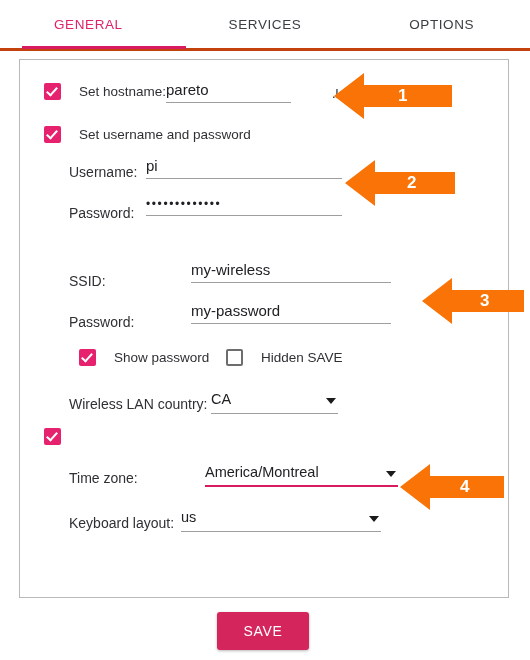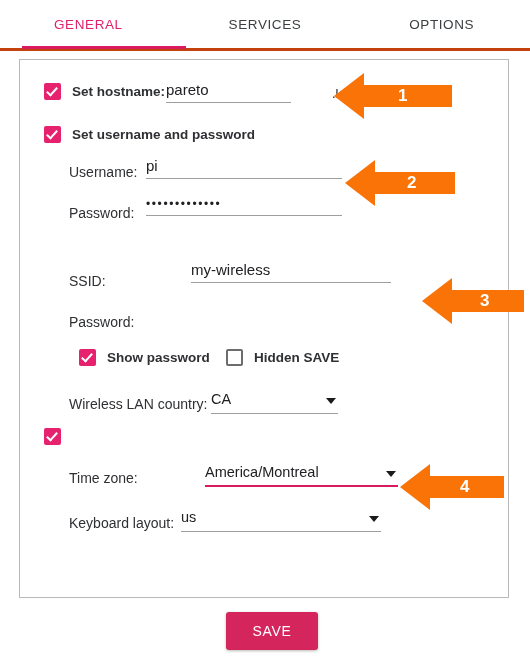--- a/index.html
+++ b/index.html
@@ -98,23 +98,22 @@
     transform: rotate(42deg);
   }
   .cb.unchecked {
     background: #fff;
     border: 2px solid #6d6d6d;
   }
 
   .cb-label {
     font-size: 13.5px;
     color: #2f3033;
-    margin-left: 11px;
+    margin-left: 18px;
     white-space: nowrap;
-    font-weight: bold;
   }
 
   .field-label {
     font-size: 14px;
     color: #2f3033;
     white-space: nowrap;
   }
 
   
   .tinput {
@@ -167,21 +166,21 @@
     width: 0;
     height: 0;
     border-left: 5px solid transparent;
     border-right: 5px solid transparent;
     border-top: 6px solid #1b1b1b;
   }
 
   
   .save-wrap {
     position: absolute;
-    left: 16px;
+    left: 7px;
     top: 612px;
     width: 512px;
     display: flex;
     justify-content: center;
   }
   .save-btn {
     background: #d4255c;
     color: #ffffff;
     font-size: 14px;
     letter-spacing: 0.7px;
@@ -253,20 +252,25 @@
 
 
   <span class="field-label" style="position:absolute; left:49px; top:213px;">SSID:</span>
   <div style="position:absolute; left:171px; top:200px; width:200px;">
     <div class="tinput">
       <span class="val">my-wireless</span>
     </div>
   </div>
 
   <span class="field-label" style="position:absolute; left:49px; top:254px;">Password:</span>
+  <div style="position:absolute; left:171px; top:241px; width:200px;">
+    <div class="tinput">
+      <span class="val">my-password</span>
+    </div>
+  </div>
 
   <div class="row" style="left:52px; top:289px;padding-left:7px;">
     <span class="cb checked"></span>
     <span class="cb-label">Show password</span>
   </div>
   <div class="row" style="left:206px; top:289px;">
     <span class="cb unchecked"></span>
     <span class="cb-label">Hidden SAVE</span>
   </div>
 

